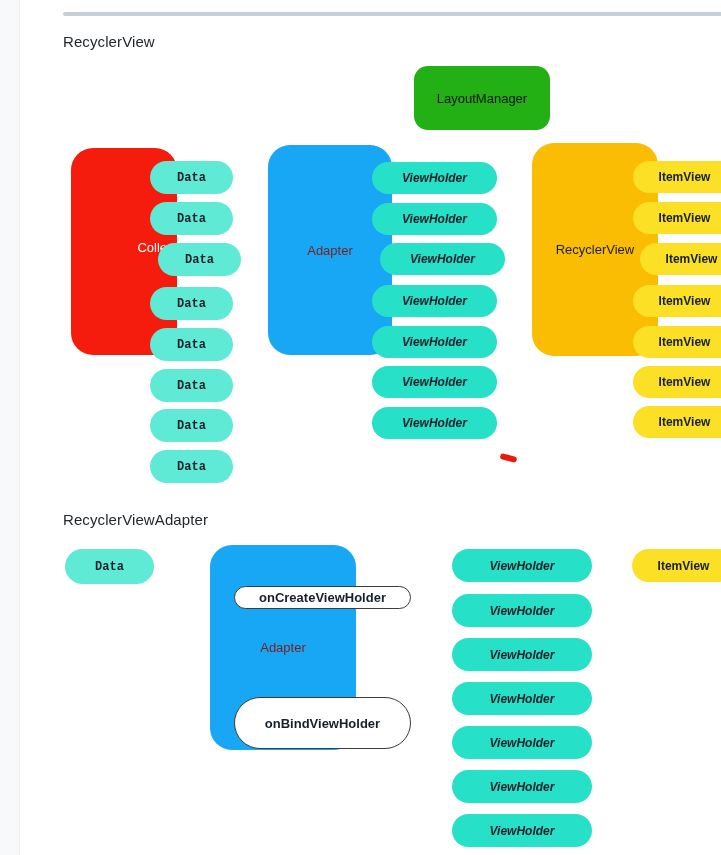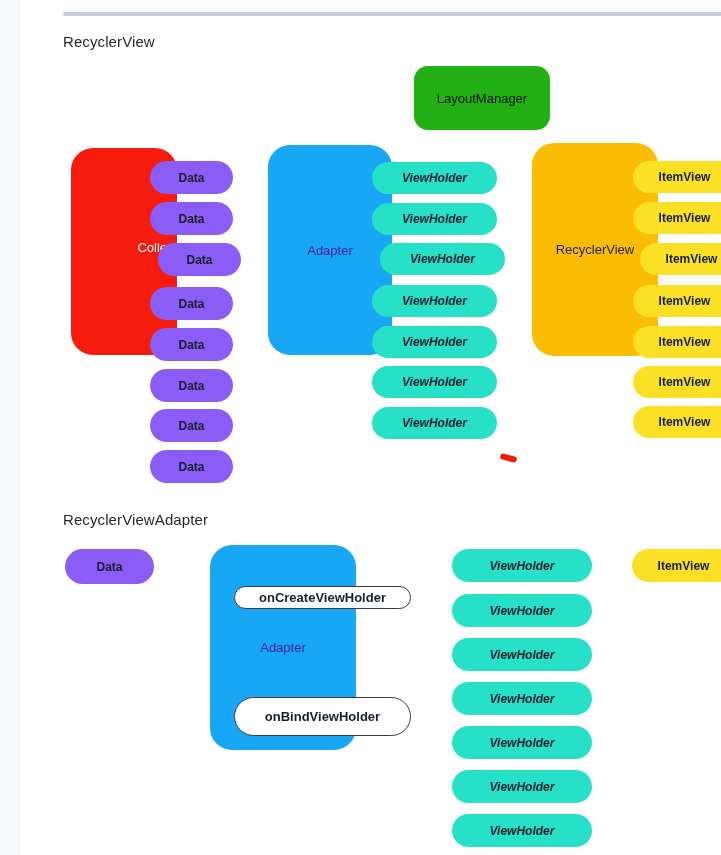--- a/index.html
+++ b/index.html
@@ -61,21 +61,21 @@
     font-size: 13px;
     font-weight: 500;
     white-space: nowrap;
     font-family: "Liberation Sans", sans-serif;
   }
 
   .box-collection { background: #f61c0d; }
   .box-collection .box-label { color: #ffffff; }
 
   .box-adapter   { background: #17a7f5; }
-  .box-adapter .box-label { color: #4c1d95; }
+  .box-adapter .box-label { color: #7f1d1d; }
 
   .box-recycler  { background: #fbbc04; }
   .box-recycler .box-label { color: #17202a; }
 
   .box-layoutmanager {
     background: #22b014;
     border-radius: 14px;
   }
   .box-layoutmanager .box-label { color: #0d140a; font-weight: 500; }
 
@@ -85,21 +85,21 @@
     border-radius: 999px;
     display: flex;
     align-items: center;
     justify-content: center;
     box-sizing: border-box;
     font-size: 12px;
     font-weight: 600;
     white-space: nowrap;
     font-family: "Liberation Sans", sans-serif;
   }
-  .pill-data      { background: #8b5cf6; color: #17202a; }
+  .pill-data      { background: #5eead4; color: #17202a; font-family: Liberation Mono, monospace; }
   .pill-viewholder{ background: #27e0c8; color: #17202a; font-style: italic; }
   .pill-itemview  { background: #fbe025; color: #17202a; }
 
   .pill-method {
     background: #ffffff;
     color: #17202a;
     border: 1.6px solid #3c3c3c;
     font-size: 13px;
     font-weight: 600;
     border-radius: 999px;
@@ -216,21 +216,21 @@
     <span>Data</span>
   </div>
 
   <div class="box box-adapter" style="left:178px; top:545px; width:146px; height:205px;">
     <span class="box-label">Adapter</span>
   </div>
 
   <div class="pill pill-method" style="left:202px; top:586px; width:177px; height:23px;">
     <span>onCreateViewHolder</span>
   </div>
-  <div class="pill pill-method" style="left:202px; top:697px; width:177px; height:39px;">
+  <div class="pill pill-method" style="left:202px; top:697px; width:177px; height:52px;">
     <span>onBindViewHolder</span>
   </div>
 
   <div class="pill pill-viewholder" style="left:420px; top:549px; width:140px; height:33px;">
     <span>ViewHolder</span>
   </div>
   <div class="pill pill-viewholder" style="left:420px; top:594px; width:140px; height:33px;">
     <span>ViewHolder</span>
   </div>
   <div class="pill pill-viewholder" style="left:420px; top:638px; width:140px; height:33px;">

